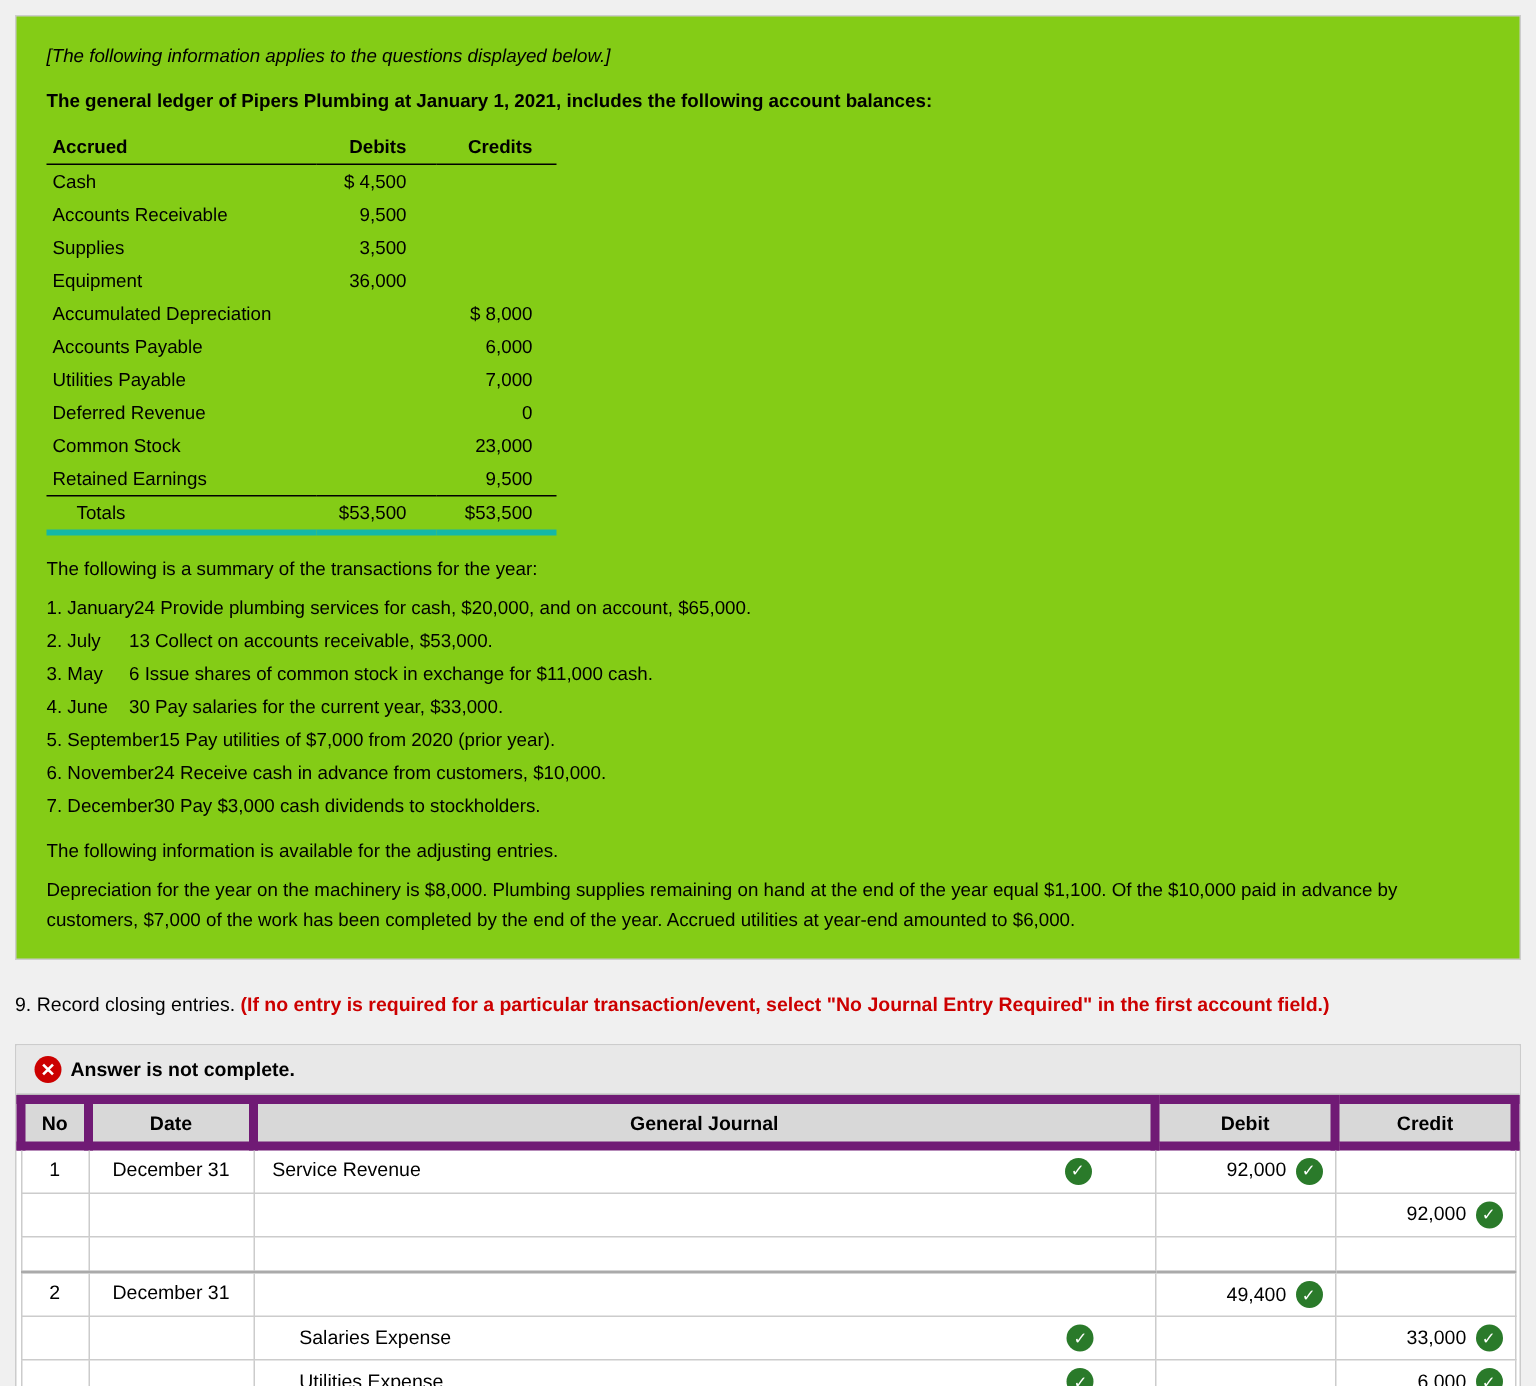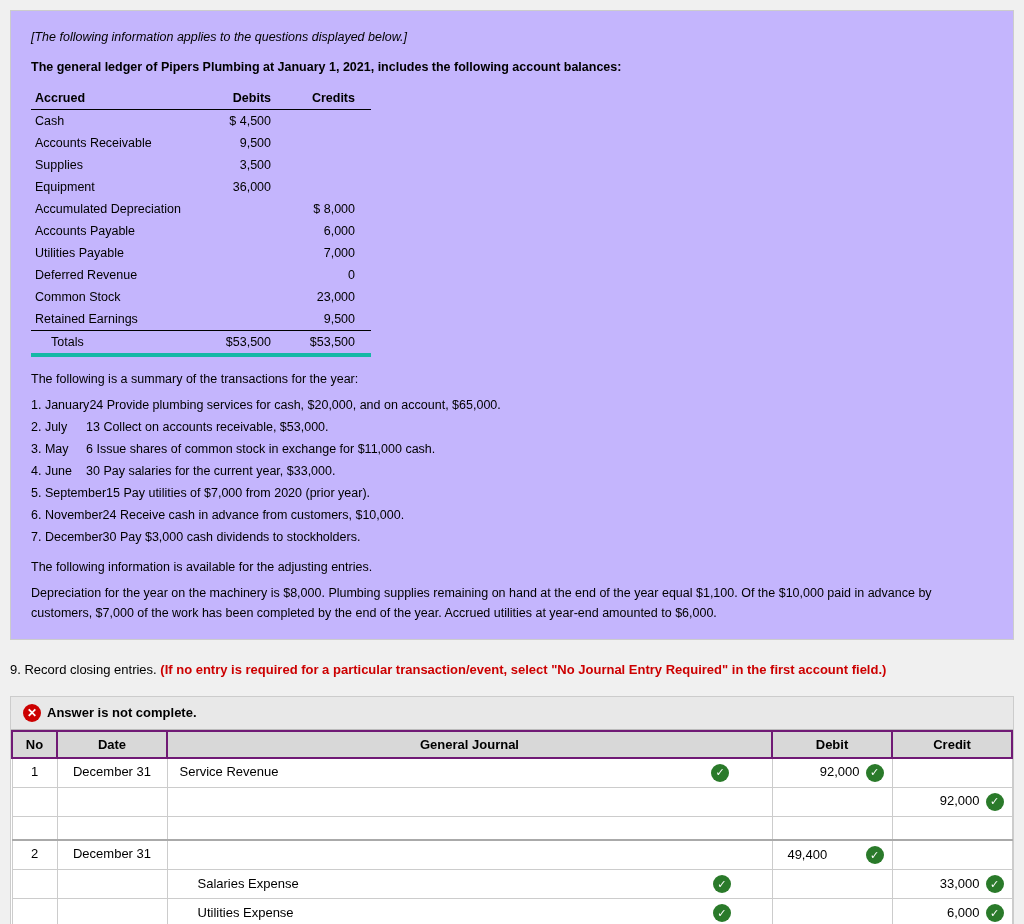--- a/index.html
+++ b/index.html
@@ -9,21 +9,21 @@
       background: #f0f0f0;
       color: #000;
     }
     .page-wrapper {
       max-width: 1024px;
       margin: 0 auto;
       background: #f0f0f0;
       padding: 10px;
     }
     .info-box {
-      background: #c4b5fd;
+      background: #84cc16;
       border: 1px solid #ccc;
       padding: 16px 20px;
       margin-bottom: 12px;
       font-size: 12.5px;
       line-height: 1.6;
     }
     .info-box .italic-header {
       font-style: italic;
       margin-bottom: 10px;
       font-size: 12.5px;
@@ -101,21 +101,21 @@
       font-size: 12px;
       font-weight: bold;
     }
     .journal-table {
       width: 100%;
       border-collapse: collapse;
       font-size: 13px;
     }
     .journal-table thead tr th {
       background: #d8d8d8;
-      border: 2px solid #701a75;
+      border: 6px solid #701a75;
       padding: 5px 8px;
       text-align: center;
       font-weight: bold;
     }
     .journal-table thead tr th.col-no { width: 45px; }
     .journal-table thead tr th.col-date { width: 110px; }
     .journal-table thead tr th.col-gj { }
     .journal-table thead tr th.col-debit { width: 120px; }
     .journal-table thead tr th.col-credit { width: 120px; }
     .journal-table td {
@@ -303,21 +303,21 @@
             <td></td>
             <td></td>
             <td></td>
             <td></td>
             <td></td>
           </tr>
           <tr class="row-group-divider">
             <td class="no-cell">2</td>
             <td class="date-cell">December 31</td>
             <td class="gj-cell"></td>
-            <td class="debit-cell"><input type="text" value="49,400" style="border: none; outline: none; width: 70%; font-size: 13px;"><span class="check-green">✓</span></td>
+            <td class="debit-cell"><input type="text" value="49,400" style="border: none; outline: none; width: 70%; text-align: right; font-size: 13px;"><span class="check-green">✓</span></td>
             <td class="credit-cell"></td>
           </tr>
           <tr>
             <td class="no-cell"></td>
             <td class="date-cell"></td>
             <td class="gj-cell indented"><input type="text" value="Salaries Expense" style="border: none; outline: none; width: 90%; font-size: 13px;"><span class="check-green">✓</span></td>
             <td class="debit-cell"></td>
             <td class="credit-cell"><input type="text" value="33,000" style="border: none; outline: none; width: 70%; text-align: right; font-size: 13px;"><span class="check-green">✓</span></td>
           </tr>
           <tr>

